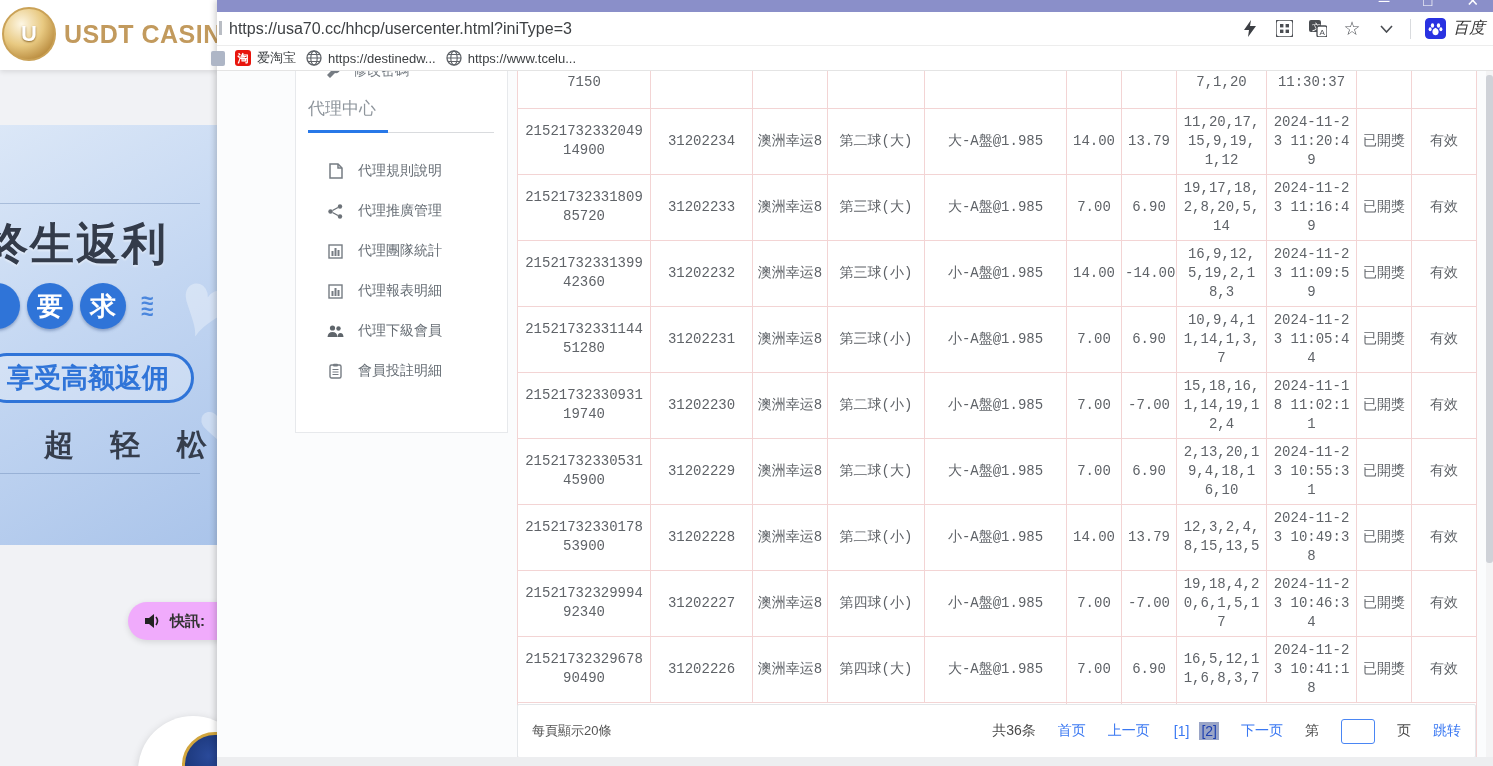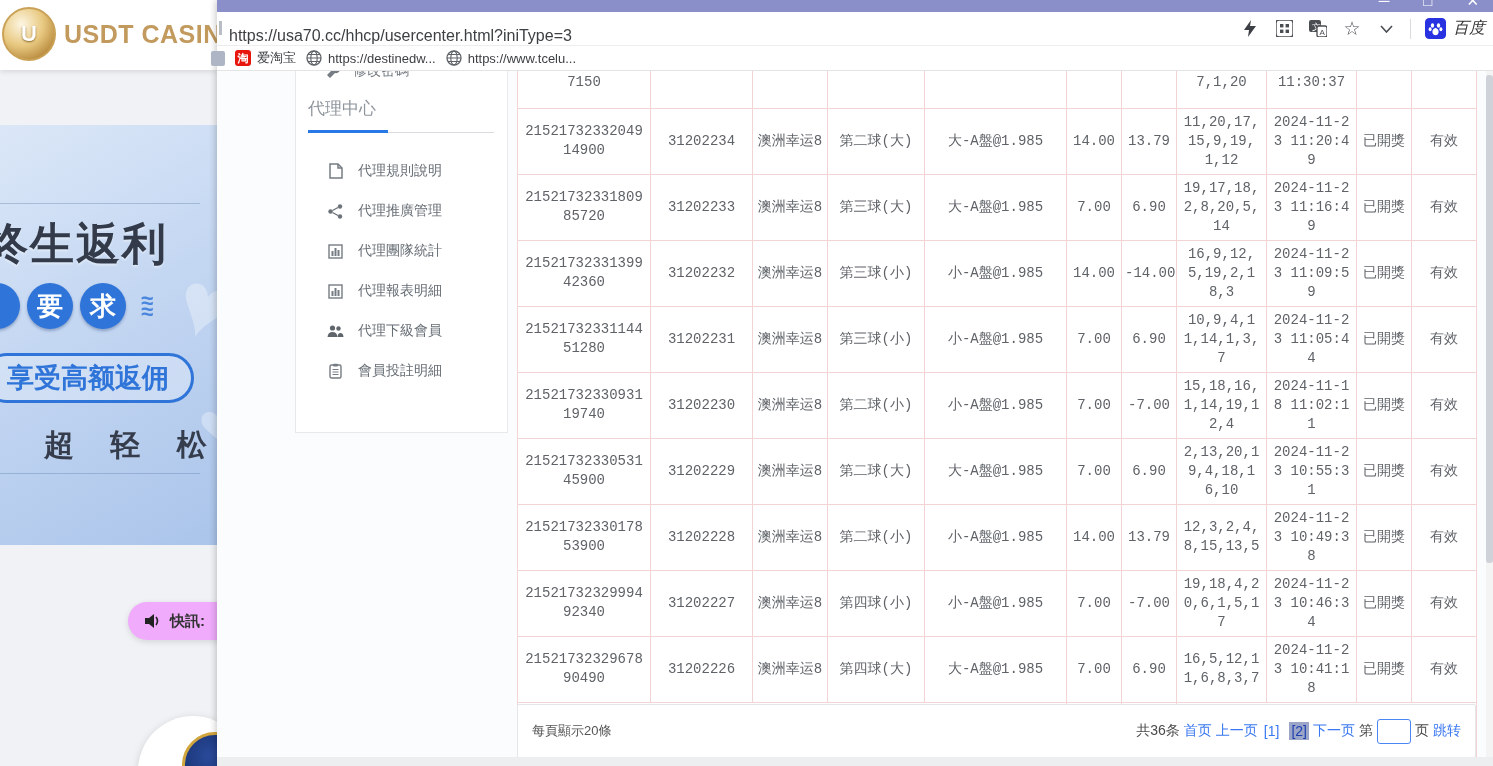--- a/index.html
+++ b/index.html
@@ -39,21 +39,21 @@
     box-shadow:0 2px 8px rgba(0,0,0,.15); }
   .coin { position:absolute; left:44px; top:16px; width:66px; height:66px; border-radius:50%;
     background:radial-gradient(circle at 40% 35%, #2a4a9a, #16306e 70%); border:3px solid #d2a63e; }
 
   
   .browser { position:absolute; left:217px; top:0; width:1276px; height:766px; background:#fff; box-shadow:-2px 0 6px rgba(0,0,0,.18); }
   .titlebar { position:absolute; left:0; top:0; width:100%; height:12px; background:#8a8fc9; overflow:hidden; }
   .win-controls { position:absolute; right:14px; top:-8px; display:flex; gap:34px; color:#fff; font-size:15px; }
   .win-controls span { display:inline-block; }
 
-  .urlbar { position:absolute; left:0; top:12px; width:100%; height:33px; background:#fff; display:flex; align-items:flex-end; }
+  .urlbar { position:absolute; left:0; top:12px; width:100%; height:33px; background:#fff; display:flex; align-items:center; }
   .url-sliver { position:absolute; left:2px; top:9px; width:3px; height:14px; background:#b9bdc4; }
   .url-text { margin-left:12px; font-size:16px; color:#3d4043; white-space:nowrap; }
   .url-actions { position:absolute; right:8px; top:0; height:33px; display:flex; align-items:center; gap:14px; }
   .ua-icon { width:20px; height:20px; display:flex; align-items:center; justify-content:center; color:#4a4d52; }
   .ua-sep { width:1px; height:20px; background:#d9dbde; }
   .baidu-chip { display:flex; align-items:center; gap:7px;font-style:italic; }
   .baidu-box { width:21px; height:21px; background:#2932e1; border-radius:4px; border:1px solid #2932e1;
     display:flex; align-items:center; justify-content:center; }
   .baidu-label { font-size:16px; color:#333; }
   .star-glyph { font-size:19px; color:#4a4d52; }
@@ -87,21 +87,21 @@
     padding:4px 3px; word-break:break-all; overflow:hidden; }
   .bet-table tr.partial td { border-top:none; height:37px; vertical-align:top; padding-top:2px; }
   .bet-table tr.data-row td { height:57px; }
   .bet-table tr.summary td { height:34px; word-break:keep-all; }
   .bet-table .no-wrap { word-break:keep-all; }
 
   
   .pager { position:absolute; left:300px; top:633px; width:959px; height:54px; background:#fff; border:1px solid #e4e7ea;
     border-radius:2px; display:flex; align-items:center; justify-content:space-between; padding:0 14px; }
   .pager-left { font-size:13px; color:#555; }
-  .pager-right { display:flex; align-items:center; gap:4px; font-size:14px; color:#4a4a4a; }
+  .pager-right { display:flex; align-items:center; gap:22px; font-size:14px; color:#4a4a4a; }
   .pg-link { color:#3a78f2; cursor:pointer; text-decoration:none; }
   .pg-page { color:#3a78f2; cursor:pointer; padding:1px 2px; }
   .pg-page.current { background:#9aa5c7; color:#1d3fb0; }
   .pg-input { width:34px; height:25px; border:1px solid #4a86f4; border-radius:3px; outline:none; text-align:center; font-size:13px; }
 
   .bottom-strip { position:absolute; left:0; bottom:0; width:100%; height:9px; background:#edeef0; }
   .vscroll { position:absolute; right:0; top:71px; width:7px; height:686px; background:#f4f4f5; }
   .vscroll-thumb { position:absolute; right:0; top:4px; width:7px; height:488px; background:#cfd2d8; border-radius:3px; }
 
   svg { display:block; }

